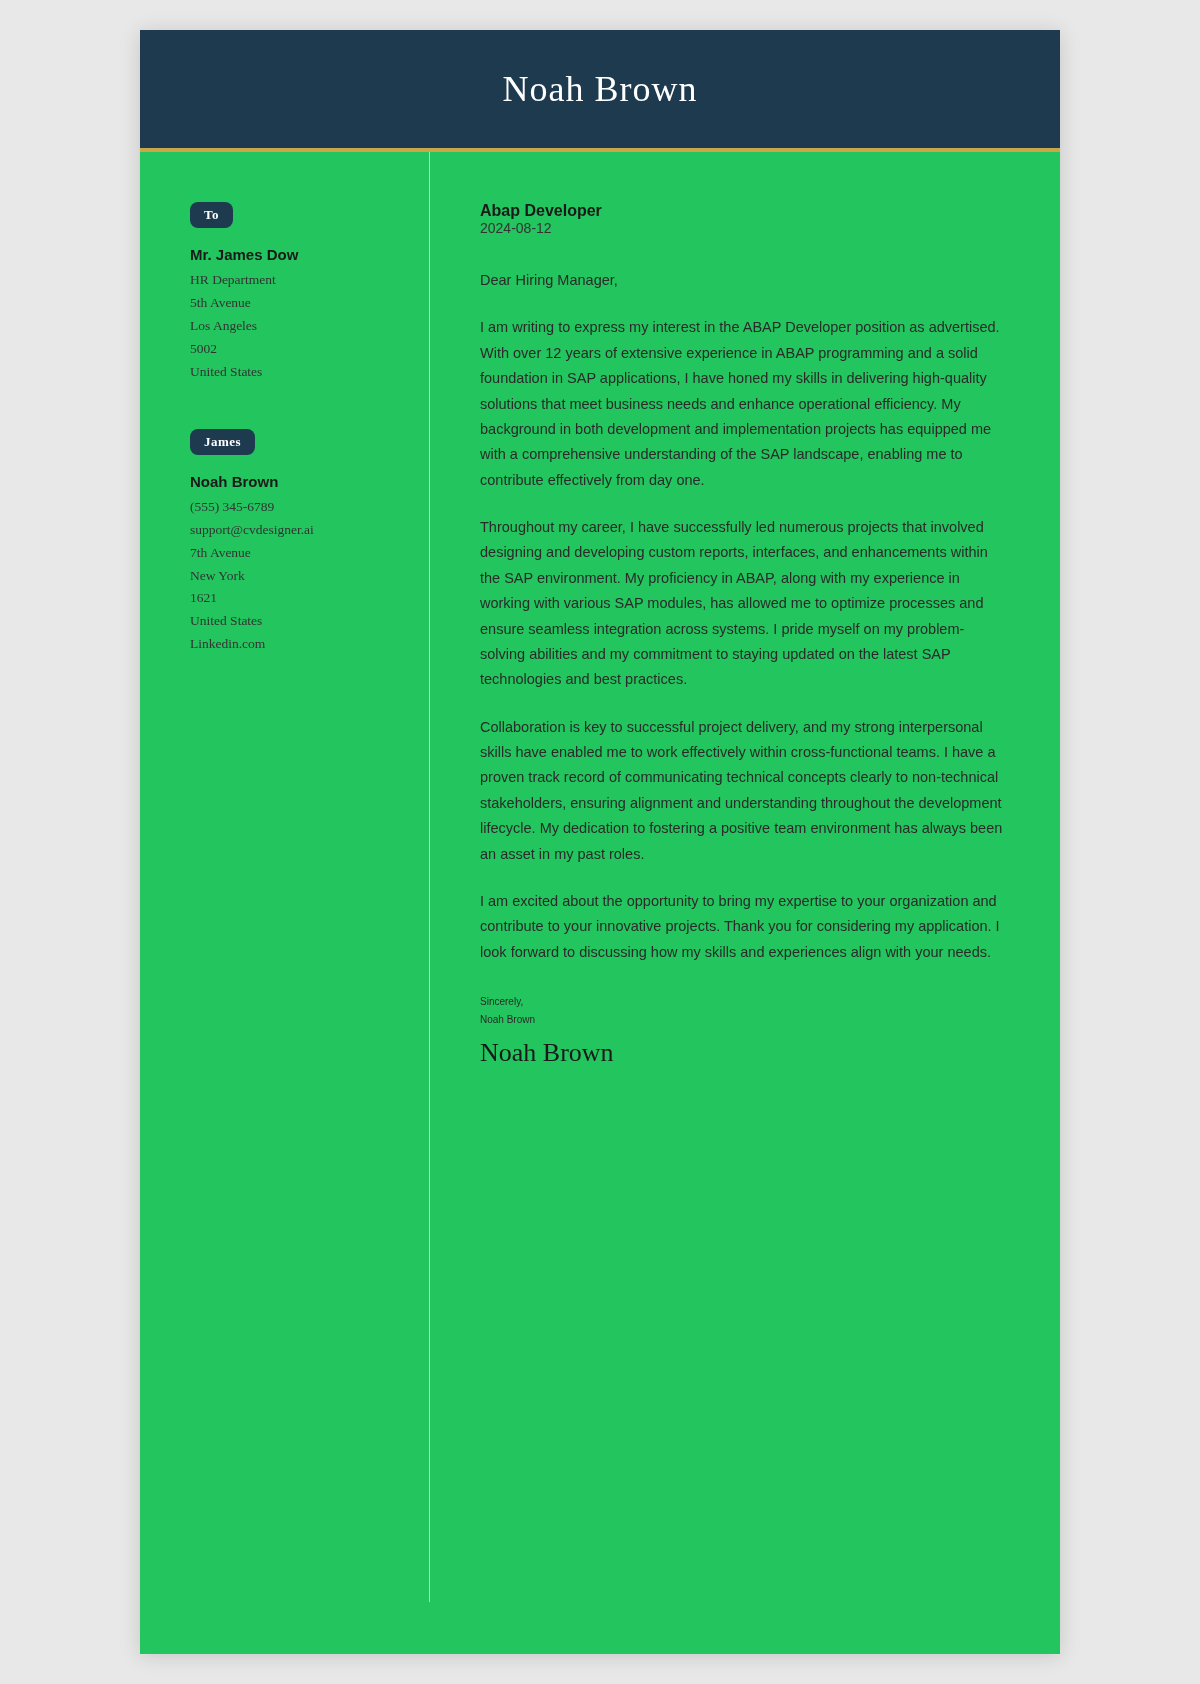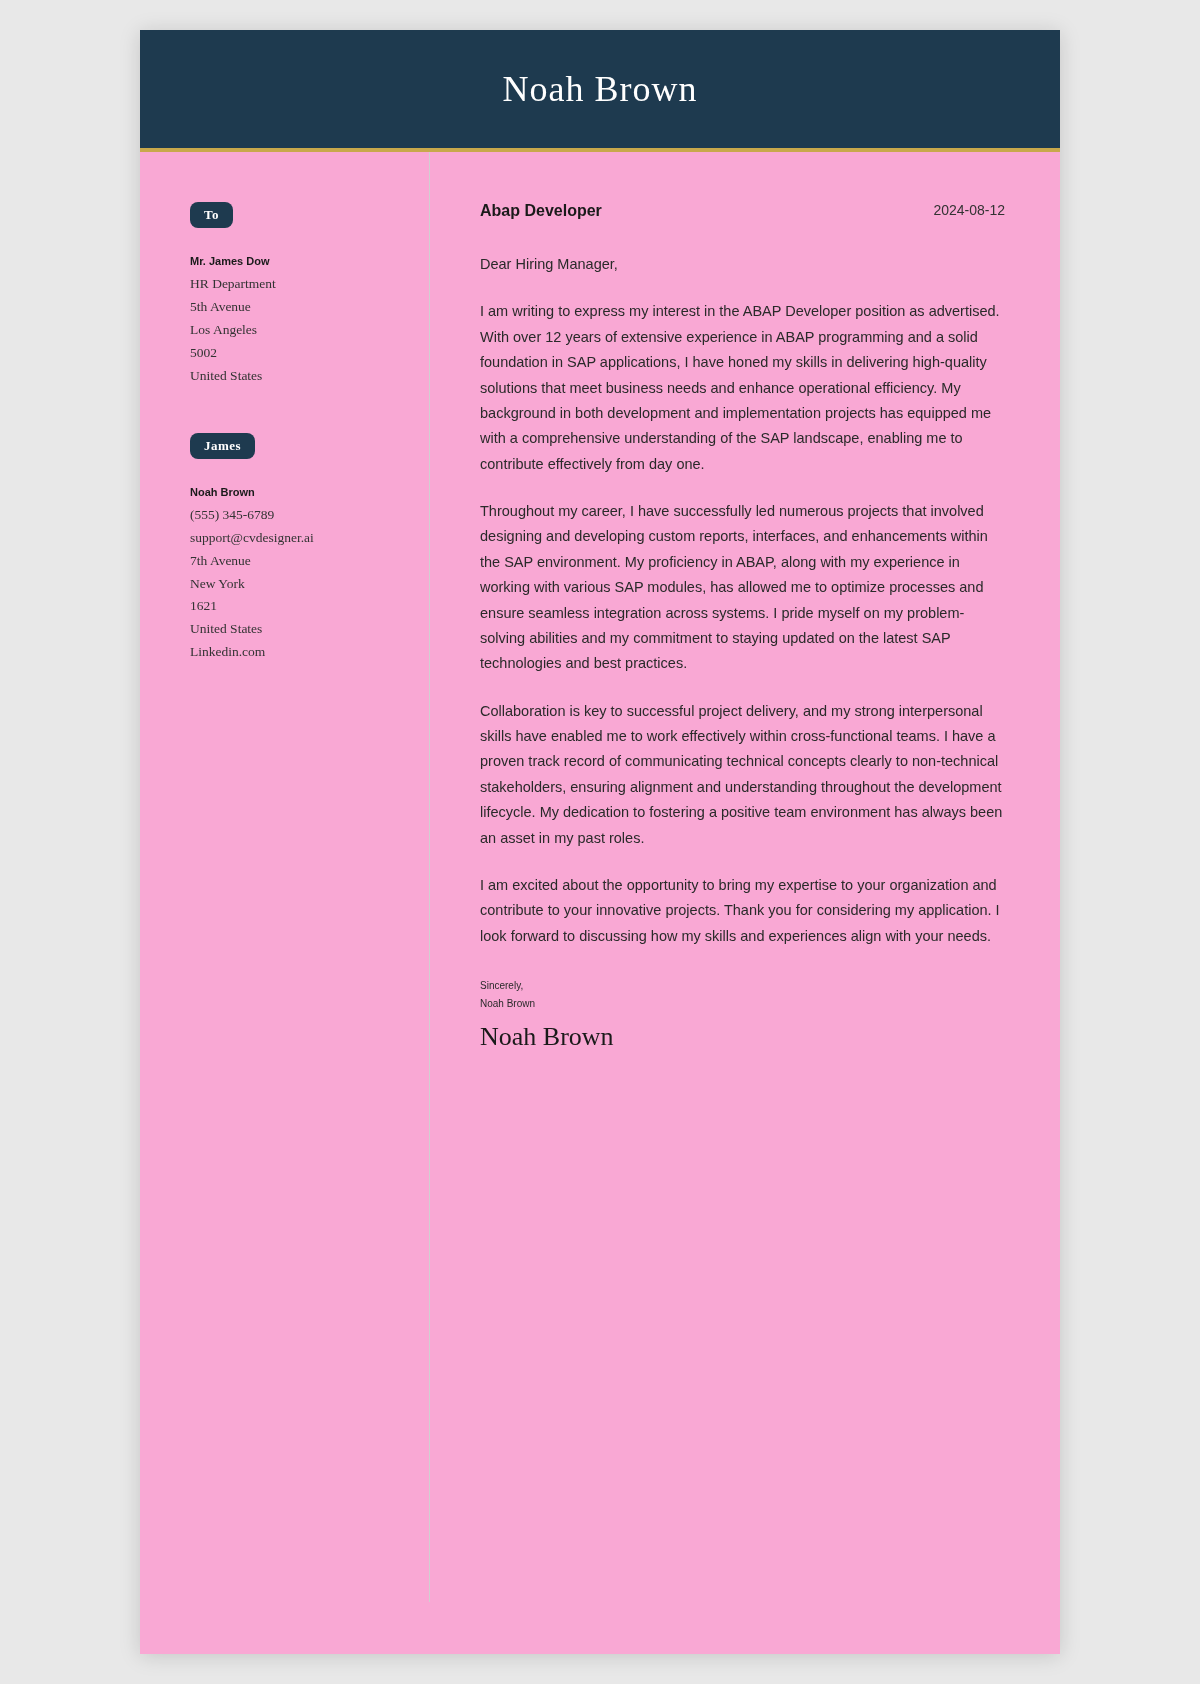--- a/index.html
+++ b/index.html
@@ -12,21 +12,21 @@
       font-family: 'Georgia', serif;
       background: #e8e8e8;
       display: flex;
       justify-content: center;
       padding: 30px 0;
       min-height: 1684px;
     }
 
     .page {
       width: 920px;
-      background: #f9a8d4;
+      background: #22c55e;
       box-shadow: 0 2px 20px rgba(0,0,0,0.15);
     }
 
     
     .header {
       background: #1e3a4f;
       padding: 38px 60px;
       text-align: center;
     }
 
@@ -69,46 +69,46 @@
       border-radius: 8px;
       margin-bottom: 18px;
       letter-spacing: 0.5px;
     }
 
     .sidebar-section {
       margin-bottom: 45px;
     }
 
     .sidebar-name {
-      font-size: 11px;
+      font-size: 15px;
       font-weight: 700;
       color: #1a1a1a;
       margin-bottom: 6px;
       font-family: 'Arial', sans-serif;
-      margin-top: 9px;
     }
 
     .sidebar-detail {
       font-size: 13.5px;
       color: #333333;
       line-height: 1.7;
       font-family: Liberation Serif, serif;
     }
 
     
     .main-content {
       flex: 1;
       padding: 50px 55px 50px 50px;
     }
 
     .job-header {
       display: flex;
       justify-content: space-between;
       align-items: flex-start;
       margin-bottom: 32px;
+      flex-direction: column;
     }
 
     .job-title {
       font-size: 16px;
       font-weight: 700;
       color: #1a1a1a;
       font-family: 'Arial', sans-serif;
     }
 
     .job-date {

